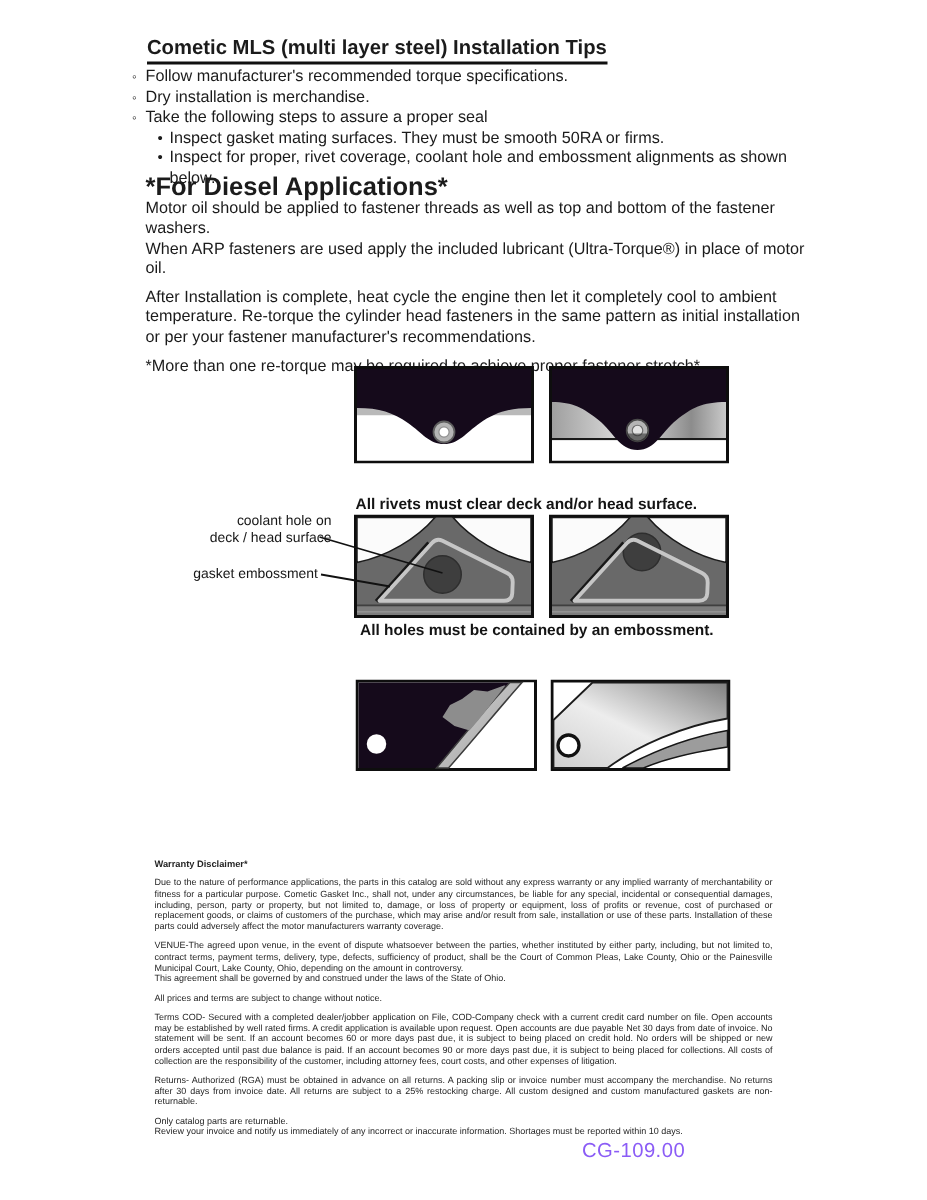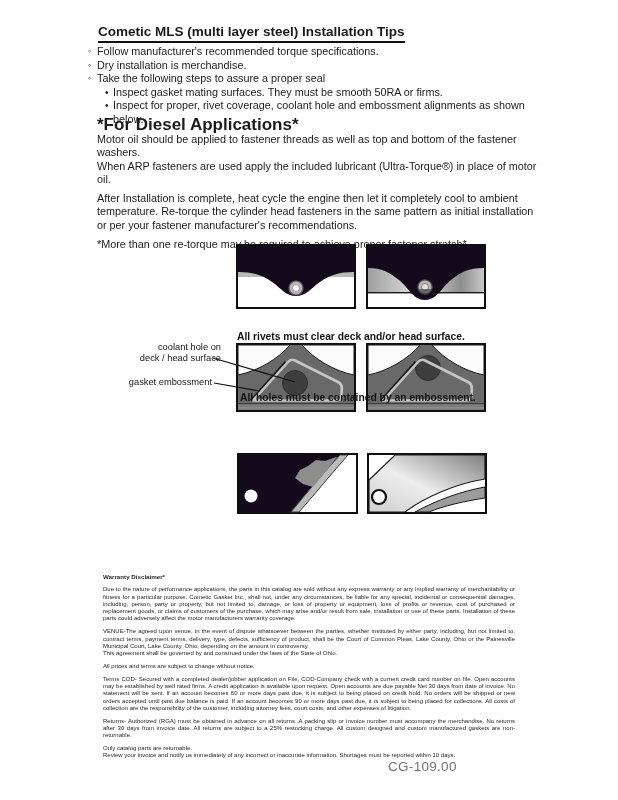--- a/index.html
+++ b/index.html
@@ -20,21 +20,21 @@
        letter-spacing:0.3px;color:#1d1d1d;margin-top:32px;}
   .cap{position:absolute;left:237px;font-size:10.3px;font-weight:bold;line-height:11.5px;
        white-space:pre-line;color:#141414;}
   .panel{position:absolute;width:120px;height:65px;}
   .lbl{position:absolute;font-size:9.3px;line-height:10.6px;text-align:right;
        white-space:pre-line;color:#161616;}
   .legal{left:103px;top:573px;width:412px;font-size:6px;line-height:7.3px;color:#262626;}
   .legal .lh{font-weight:bold;font-size:6.2px;margin-bottom:6px;}
   .legal p{margin:0 0 5.5px 0;text-align:justify;}
   .legal p.tight{margin-bottom:0;}
-  .pageno{left:388px;top:759px;font-size:13.5px;letter-spacing:0.3px;color:#737373;}
+  .pageno{left:388px;top:759px;font-size:13.5px;letter-spacing:0.3px;color:#8b5cf6;}
   svg{display:block;}
 </style>
 </head>
 <body>
 
 <div class="page">
 
   <div class="abs page-title">
     <span>Cometic MLS (multi layer steel) Installation Tips</span>
   </div>
@@ -134,21 +134,21 @@
       <rect x="2" y="60" width="116" height="1.3" fill="#3f3f3f"></rect>
       <rect x="2" y="61.3" width="116" height="5.7" fill="#7d7d7d"></rect>
       <rect x="2" y="64.5" width="116" height="0.8" fill="#9a9a9a"></rect>
       <path d="M2,2 H54 C42,16 22,28 2,32 Z" fill="#fbfbfb" stroke="#1a1a1a" stroke-width="1"></path>
       <path d="M118,2 H66 C78,16 98,28 118,32 Z" fill="#fbfbfb" stroke="#1a1a1a" stroke-width="1"></path>
       <circle cx="62" cy="25" r="12.5" fill="#3e3e3e" stroke="#2e2e2e" stroke-width="1"></circle>
       <path d="M15,58 L50,19" stroke="#181818" stroke-width="3" fill="none"></path>
       <path d="M17,57.5 L52,19 Q55,15.5 59,17.5 L102,39 Q106,41 105.8,45.5 L105.5,52.5 Q105.3,57.5 100,57.5 Z" fill="none" stroke="#c6c6c6" stroke-width="2.6" stroke-linejoin="round"></path>
     </svg>
   </div>
-  <div class="cap" style="top:392px;left:240px;">All holes must be contained by an embossment.</div>
+  <div class="cap" style="top:415px;left:240px;">All holes must be contained by an embossment.</div>
 
   <svg class="abs" style="left:108px;top:336px;" width="200" height="70" viewBox="0 0 200 70">
     <line x1="105" y1="22" x2="187" y2="46" stroke="#111111" stroke-width="1.2"></line>
     <line x1="106" y1="47" x2="152" y2="55" stroke="#111111" stroke-width="1.2"></line>
   </svg>
 
   <div class="hdr" style="left:236px;top:439px;">RIGHT</div>
   <div class="hdr" style="left:366px;top:439px;">WRONG</div>
 
   <div class="panel" style="left:237px;top:453px;width:121px;height:61px;">

